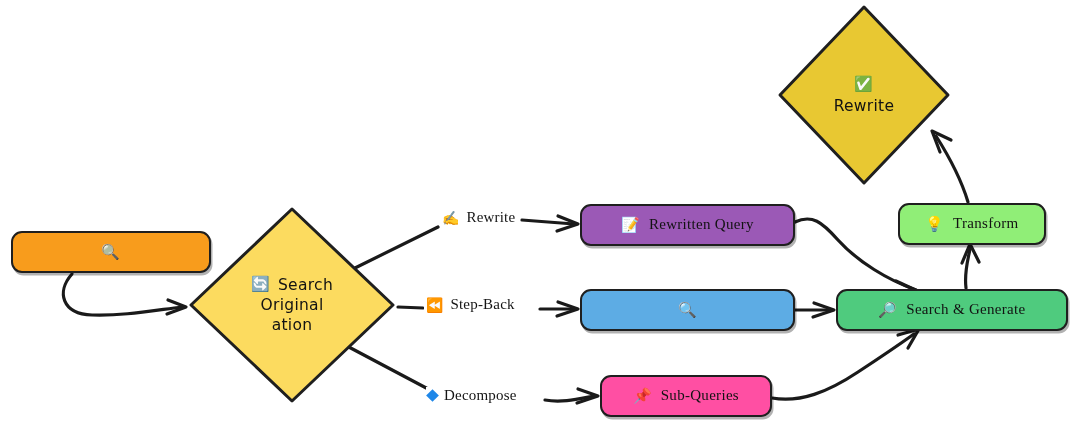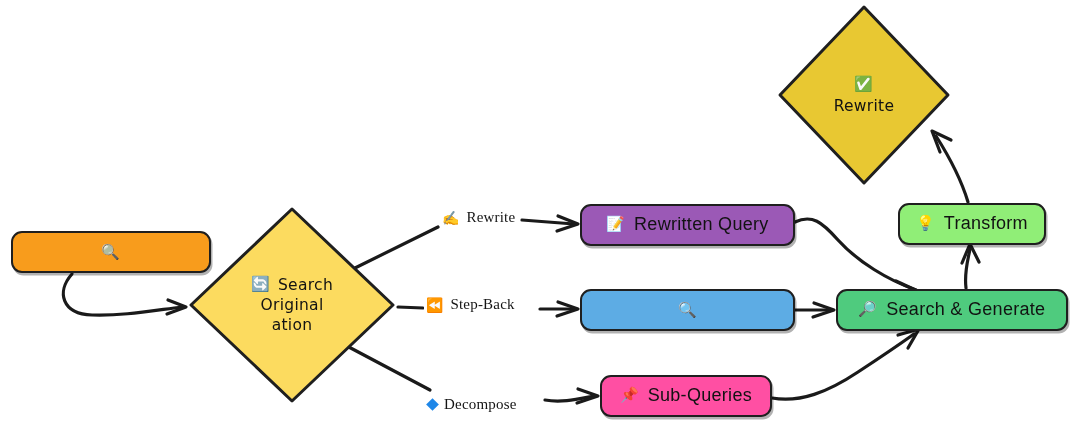--- a/index.html
+++ b/index.html
@@ -57,22 +57,22 @@
   }
   .node-inner {
     display: flex;
     align-items: center;
     justify-content: center;
     gap: 9px;
     white-space: nowrap;
     line-height: 1.18;
   }
   .node-label {
-    font-family: Liberation Sans, sans-serif;
-    font-size: 18px;
+    font-family: Liberation Serif, serif;
+    font-size: 15px;
     color: #121212;
     letter-spacing: 0.3px;
   }
   .node-icon {
     font-size: 15px;
     line-height: 1;
     display: inline-block;
   }
 
   
@@ -271,18 +271,18 @@
   <div class="edge-label" style="left:440px; top:209px;">
     <span class="edge-label-icon">✍️</span>
     <span class="edge-label-text">Rewrite</span>
   </div>
 
   <div class="edge-label" style="left:424px; top:296px;">
     <span class="edge-label-icon">⏪</span>
     <span class="edge-label-text">Step-Back</span>
   </div>
 
-  <div class="edge-label" style="left:426px; top:396px;">
+  <div class="edge-label" style="left:426px; top:387px;">
     <span class="diamond-bullet"></span>
     <span class="edge-label-text">Decompose</span>
   </div>
 
 </div>
 
 </body></html>

